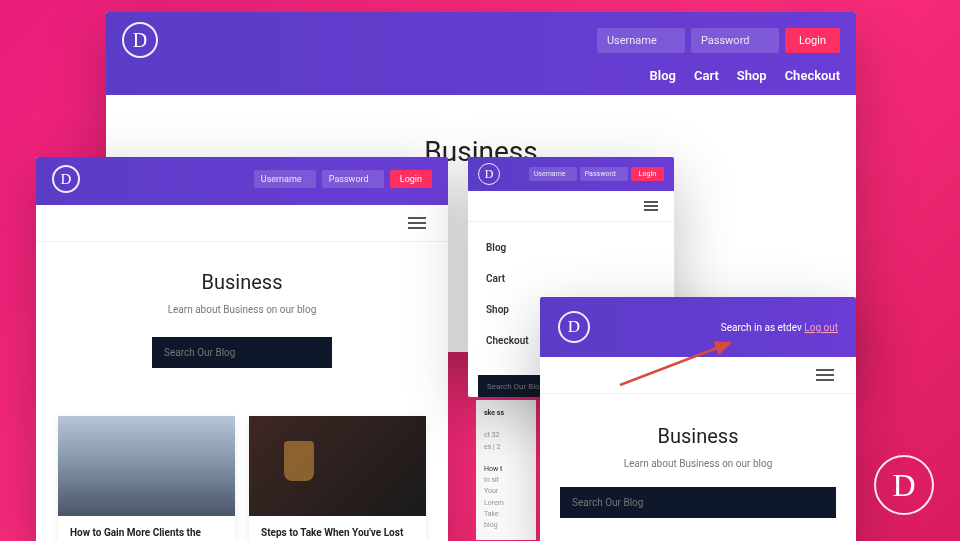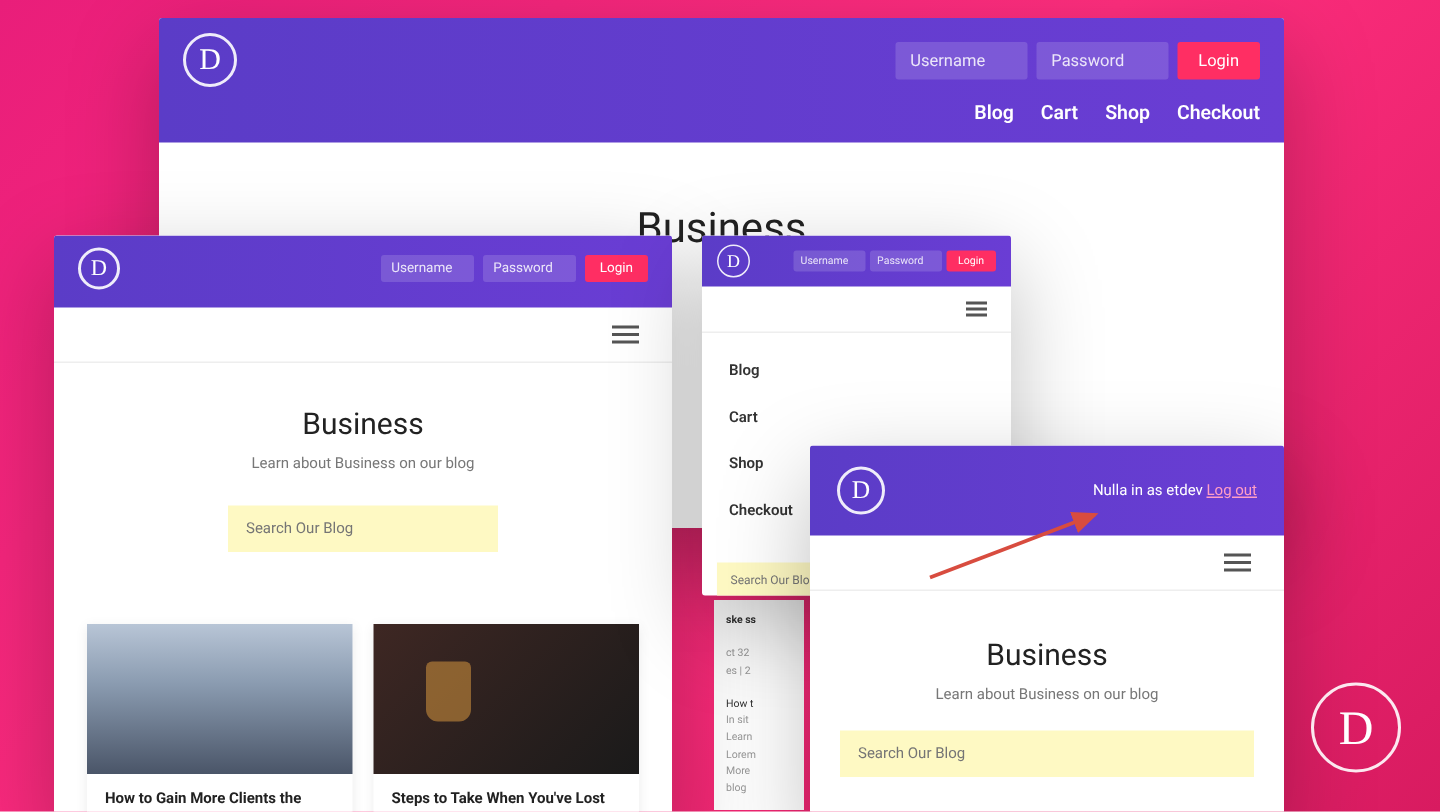--- a/index.html
+++ b/index.html
@@ -22,21 +22,21 @@
 .nav{display:flex;gap:18px;justify-content:flex-end;padding:0 16px 12px;background:linear-gradient(90deg,#5b3cc7 0%,#6a3dd4 100%)}
 .nav a{color:#fff;text-decoration:none;font-size:13px;font-weight:600}
 .burger{display:flex;flex-direction:column;gap:3px;cursor:pointer;padding:6px}
 .burger span{width:18px;height:2px;background:#555;display:block}
 .content{padding:40px 30px;text-align:center}
 .content.sm{padding:28px 20px}
 .title{font-size:28px;font-weight:400;color:#222;margin-bottom:10px}
 .title.sm{font-size:20px}
 .sub{font-size:12px;color:#777;margin-bottom:22px}
 .sub.sm{font-size:10px}
-.search{background:#fef9c3;border:none;padding:12px 14px;width:240px;font-size:12px;color:#888}
+.search{background:#0f172a;border:none;padding:12px 14px;width:240px;font-size:12px;color:#888}
 .search.sm{width:180px;padding:10px 12px;font-size:10px}
 .search.xs{width:200px;padding:10px 12px;font-size:10px}
 .cards{display:flex;gap:14px;padding:0 22px;margin-top:20px}
 .card{flex:1;background:#fff;box-shadow:0 2px 8px rgba(0,0,0,.08)}
 .cimg{height:100px;background:#333}
 .cimg.road{background:linear-gradient(180deg,#b8c5d6 0%,#8a9bb0 40%,#4a5568 100%)}
 .cimg.drink{background:linear-gradient(135deg,#3e2723 0%,#1a1a1a 100%);position:relative}
 .cimg.drink::after{content:"";position:absolute;left:20%;top:25%;width:30px;height:40px;background:rgba(200,140,60,.6);border-radius:4px 4px 8px 8px}
 .ctitle{padding:10px 12px;font-size:10px;font-weight:700;color:#222;line-height:1.4}
 .menu{background:#fff;padding:10px 18px}
@@ -69,23 +69,23 @@
     <h1 class="title">Business</h1>
   </div>
 </div>
 
 <div class="peek" style="left:476px;top:400px;width:60px;height:140px">
   <div style="font-weight:700;color:#333">ske ss</div><br>
   <div>ct 32</div>
   <div>es | 2</div><br>
   <div style="font-weight:400;color:#333">How t</div>
   <div>In sit</div>
-  <div>Learn</div>
+  <div>Your</div>
   <div>Lorem</div>
-  <div>More</div>
+  <div>Take</div>
   <div>blog</div>
 </div>
 
 <div class="screen" style="left:36px;top:157px;width:412px;height:400px">
   <div class="hdr hdr2">
     <div class="logo sm">D</div>
     <div class="auth">
       <input class="inp sm" placeholder="Username" style="">
       <input class="inp sm" type="password" placeholder="Password" style="">
       <button class="btn-login sm">Login</button>
@@ -139,21 +139,21 @@
   </div>
   <div style="padding:8px 10px">
     <input class="search" style="width: 100%; font-size: 8px; padding: 7px 9px;" placeholder="Search Our Blog">
   </div>
 </div>
 
 <div class="screen" style="left:540px;top:297px;width:316px;height:260px">
   <div class="hdr" style="padding:14px 18px;align-items:center">
     <div class="logo" style="width:32px;height:32px;font-size:17px">D</div>
     <div class="logged">
-      <span>Nulla in as </span><span>etdev</span>
+      <span>Search in as </span><span>etdev</span>
       <a>Log out</a>
     </div>
   </div>
   <div class="subnav">
     <div class="burger">
         <span></span>
         <span></span>
         <span></span>
       </div>
   </div>

